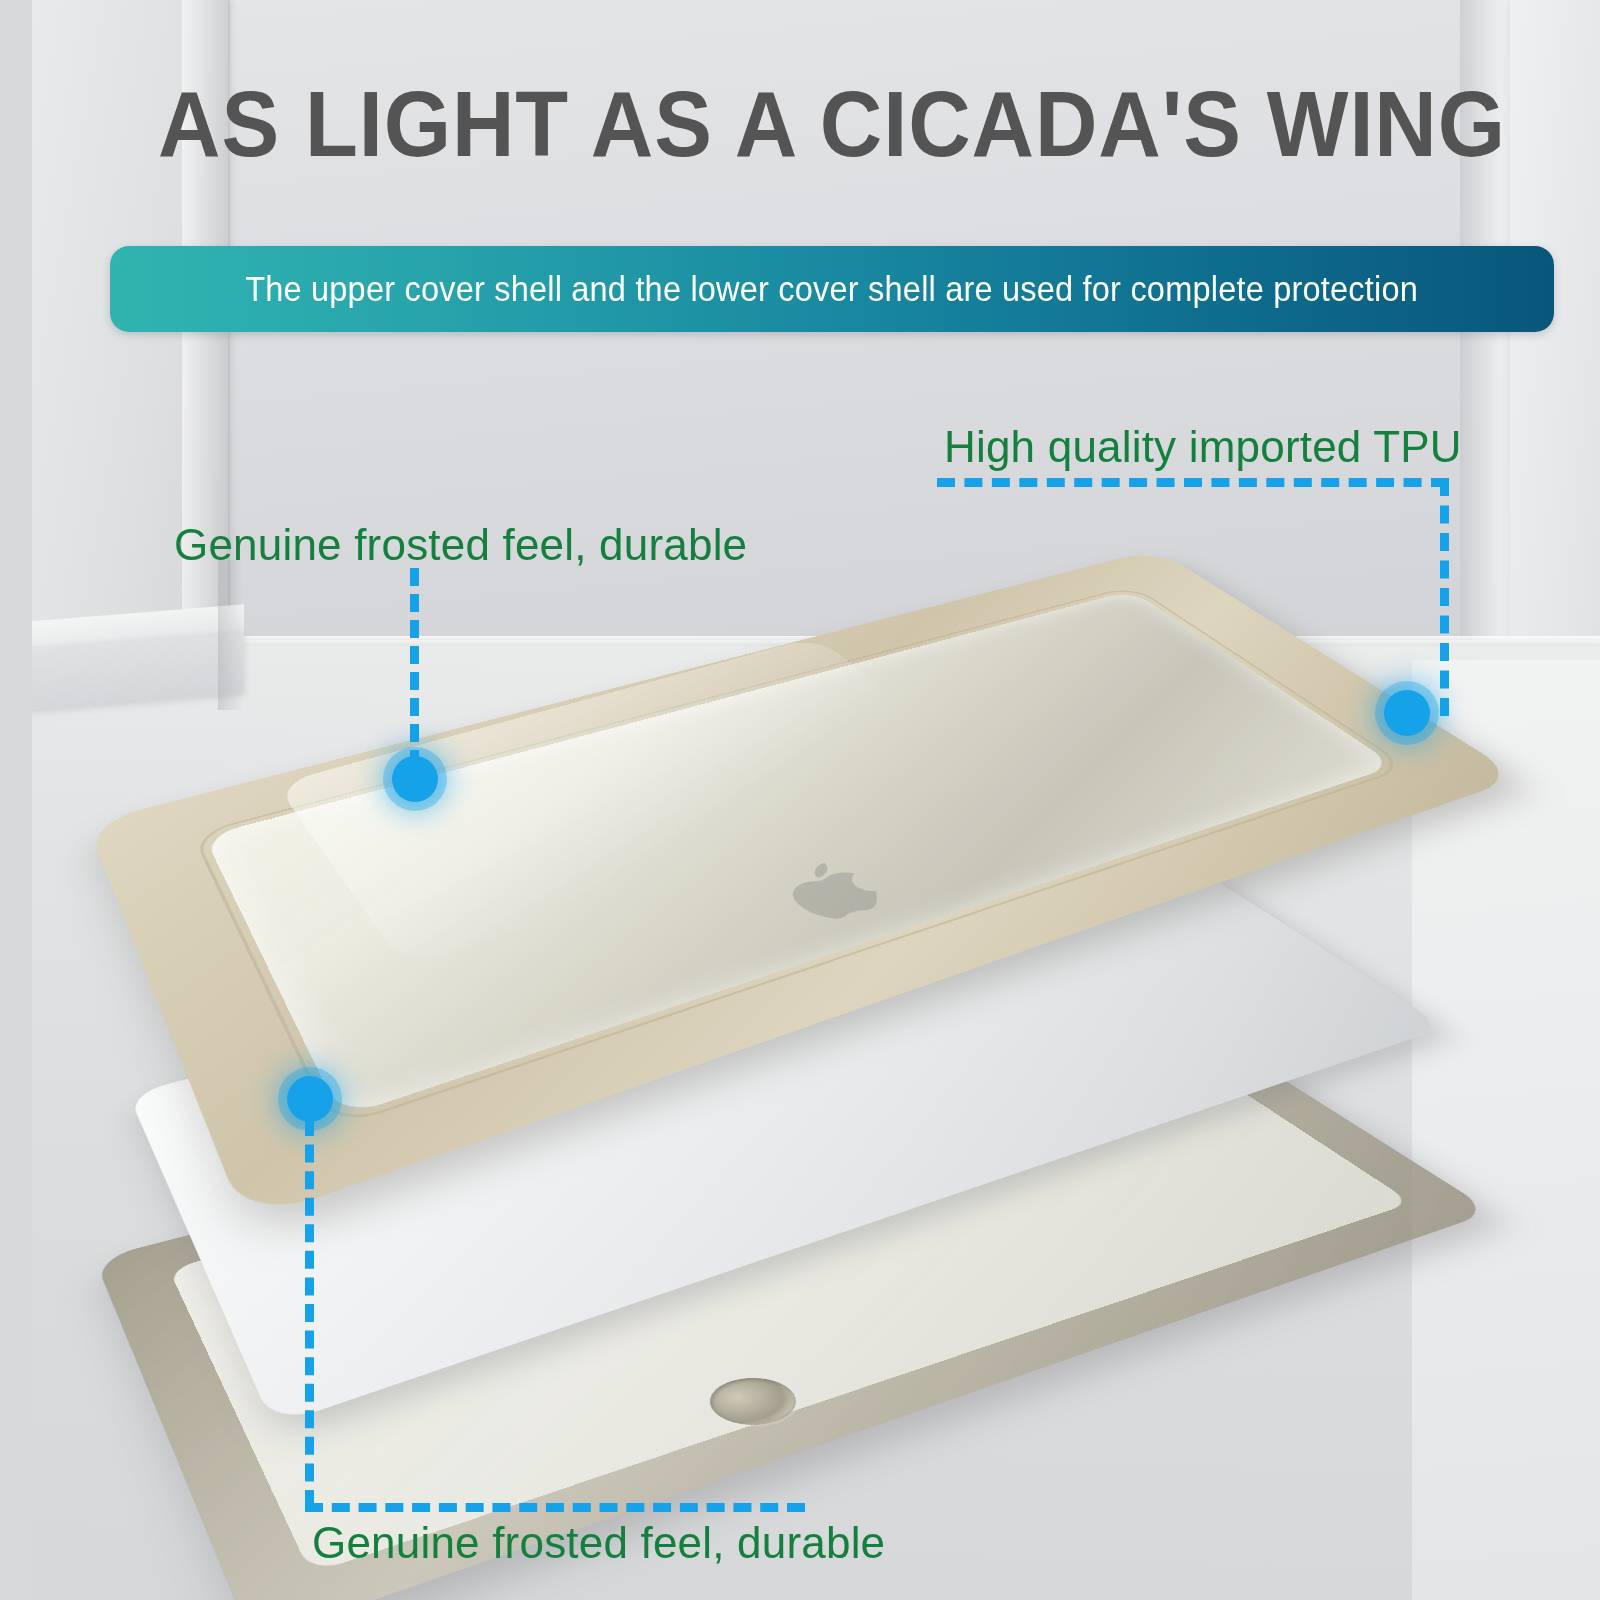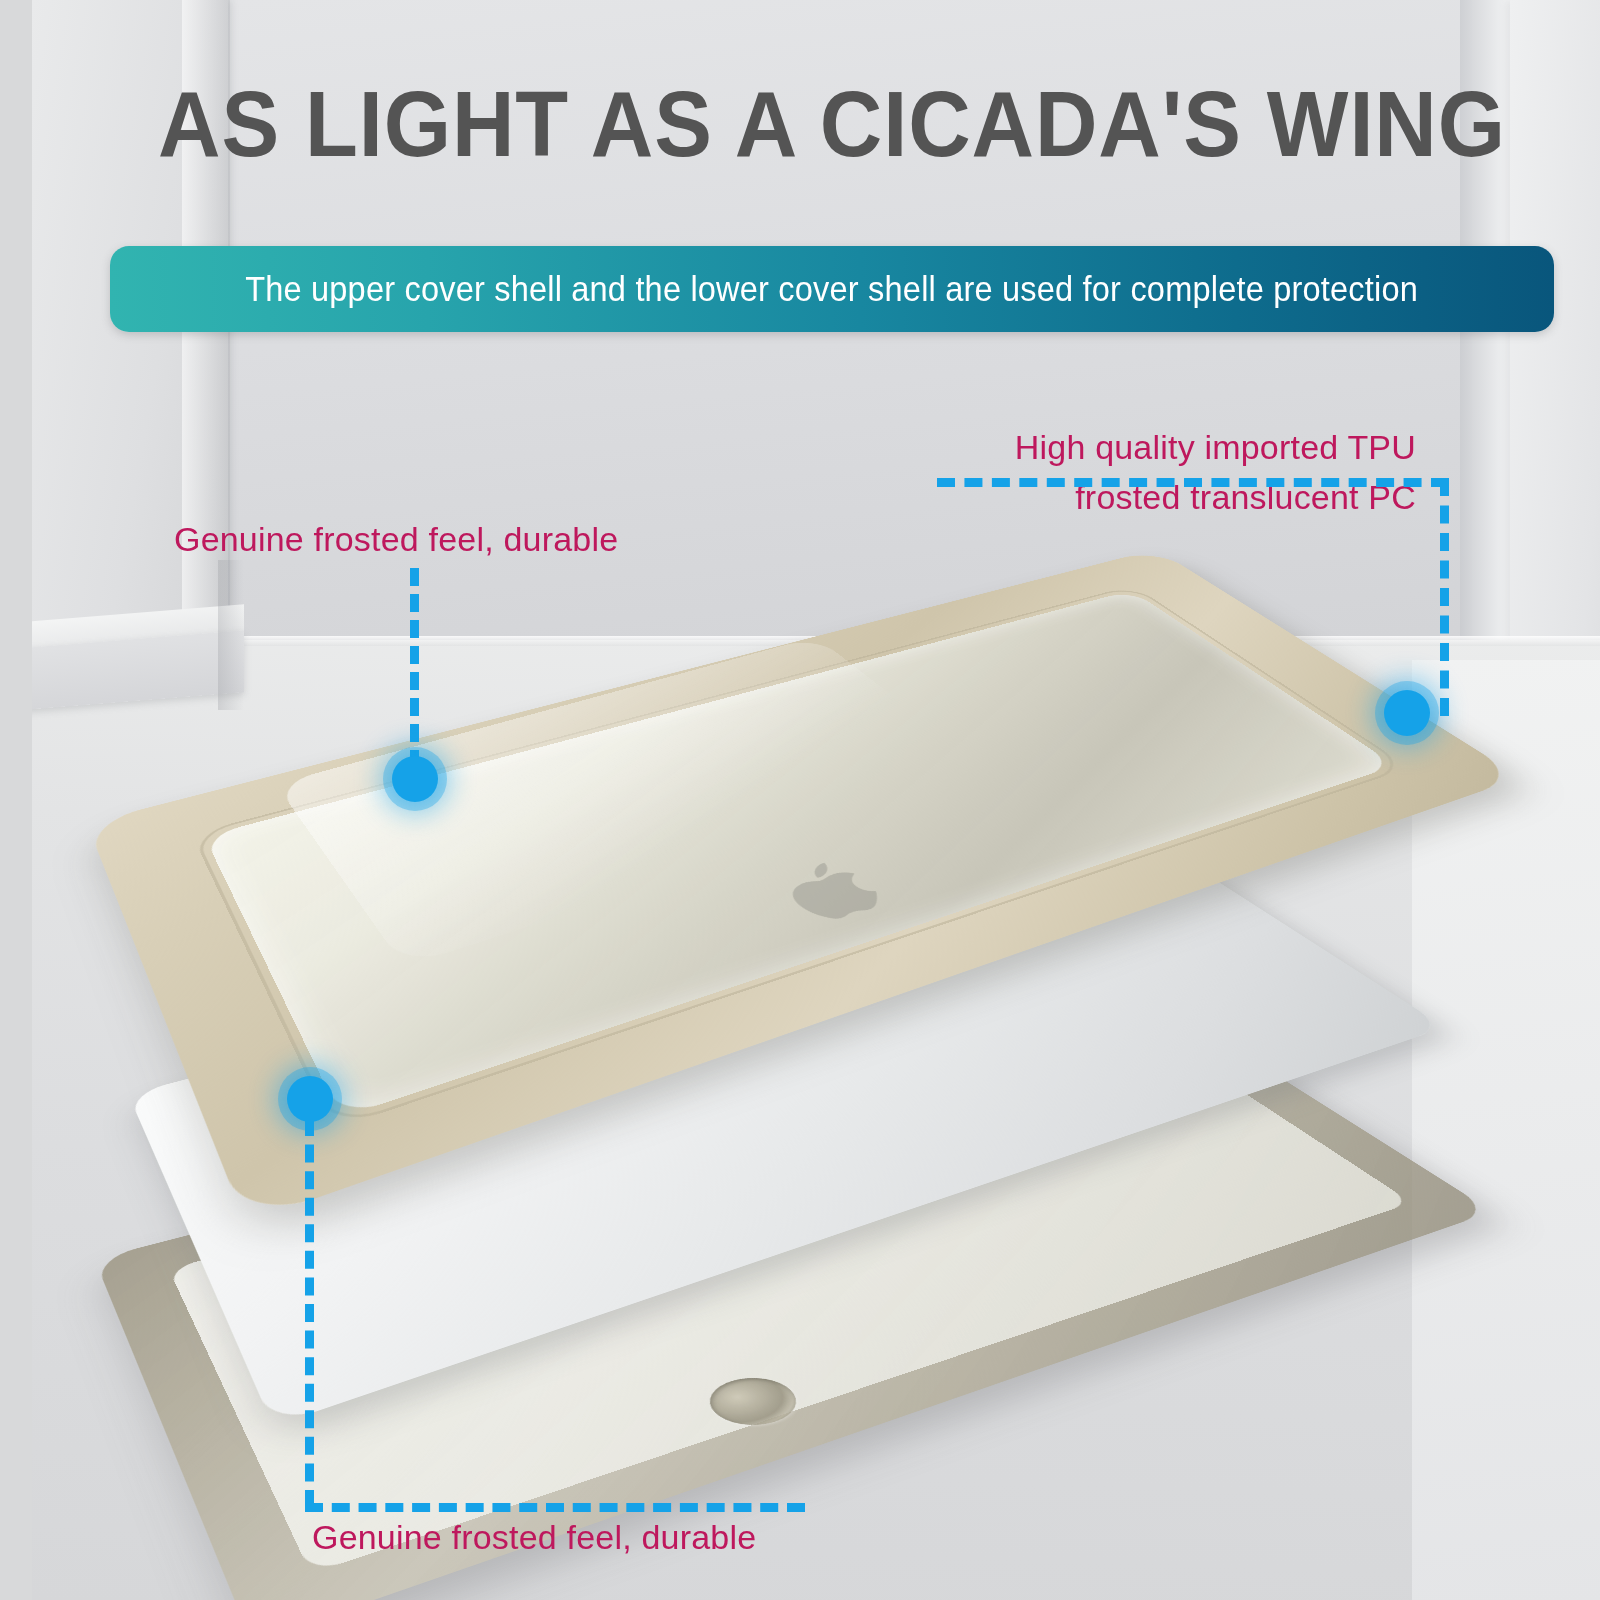--- a/index.html
+++ b/index.html
@@ -148,21 +148,21 @@
     white-space:nowrap;}
   .banner{position:absolute;left:78px;top:246px;width:1444px;height:86px;
     border-radius:19px;
     background:linear-gradient(90deg,#31b4b0 0%,#27a4ac 22%,#1887a0 52%,#0e6c8d 78%,#09567c 100%);
     display:flex;align-items:center;justify-content:center;
     box-shadow:0 3px 9px rgba(110,112,116,.30);}
   .banner span{color:#ffffff;font-size:35px;font-weight:400;
     transform:scaleX(.93);white-space:nowrap;letter-spacing:.2px;}
 
   
-  .callout-text{position:absolute;color:#be185d;font-size:34px;
+  .callout-text{position:absolute;color:#15803d;font-size:44px;
     white-space:nowrap;letter-spacing:.2px;}
   .callout-text.two-line{line-height:50px;text-align:right;}
 
   .dot{position:absolute;width:46px;height:46px;border-radius:50%;
     background:#15a2e8;
     box-shadow:0 0 0 9px rgba(21,162,232,.34),
                0 0 26px 12px rgba(21,162,232,.45);}
   .lead{position:absolute;background:transparent;}
   .lead-v{width:0;border-left:9px dashed #15a2e8;}
   .lead-h{height:0;border-top:9px dashed #15a2e8;}
@@ -251,21 +251,20 @@
   <div class="banner">
     <span>The upper cover shell and the lower cover shell are used for complete protection</span>
   </div>
 
   <div class="callout-text" style="left:142px;top:520px;">Genuine frosted feel, durable</div>
   <div class="lead lead-v" style="left:378px;top:568px;height:200px;"></div>
   <div class="dot" style="left:360px;top:756px;"></div>
 
   <div class="callout-text two-line" style="left:912px;top:422px;width:472px;">
     <div>High quality imported TPU</div>
-    <div>frosted translucent PC</div>
   </div>
   <div class="lead lead-h" style="left:905px;top:478px;width:512px;"></div>
   <div class="lead lead-v" style="left:1408px;top:478px;height:238px;"></div>
   <div class="dot" style="left:1352px;top:690px;"></div>
 
   <div class="dot" style="left:255px;top:1076px;"></div>
   <div class="lead lead-v" style="left:273px;top:1118px;height:390px;"></div>
   <div class="lead lead-h" style="left:273px;top:1503px;width:500px;"></div>
   <div class="callout-text" style="left:280px;top:1518px;">Genuine frosted feel, durable</div>
 

